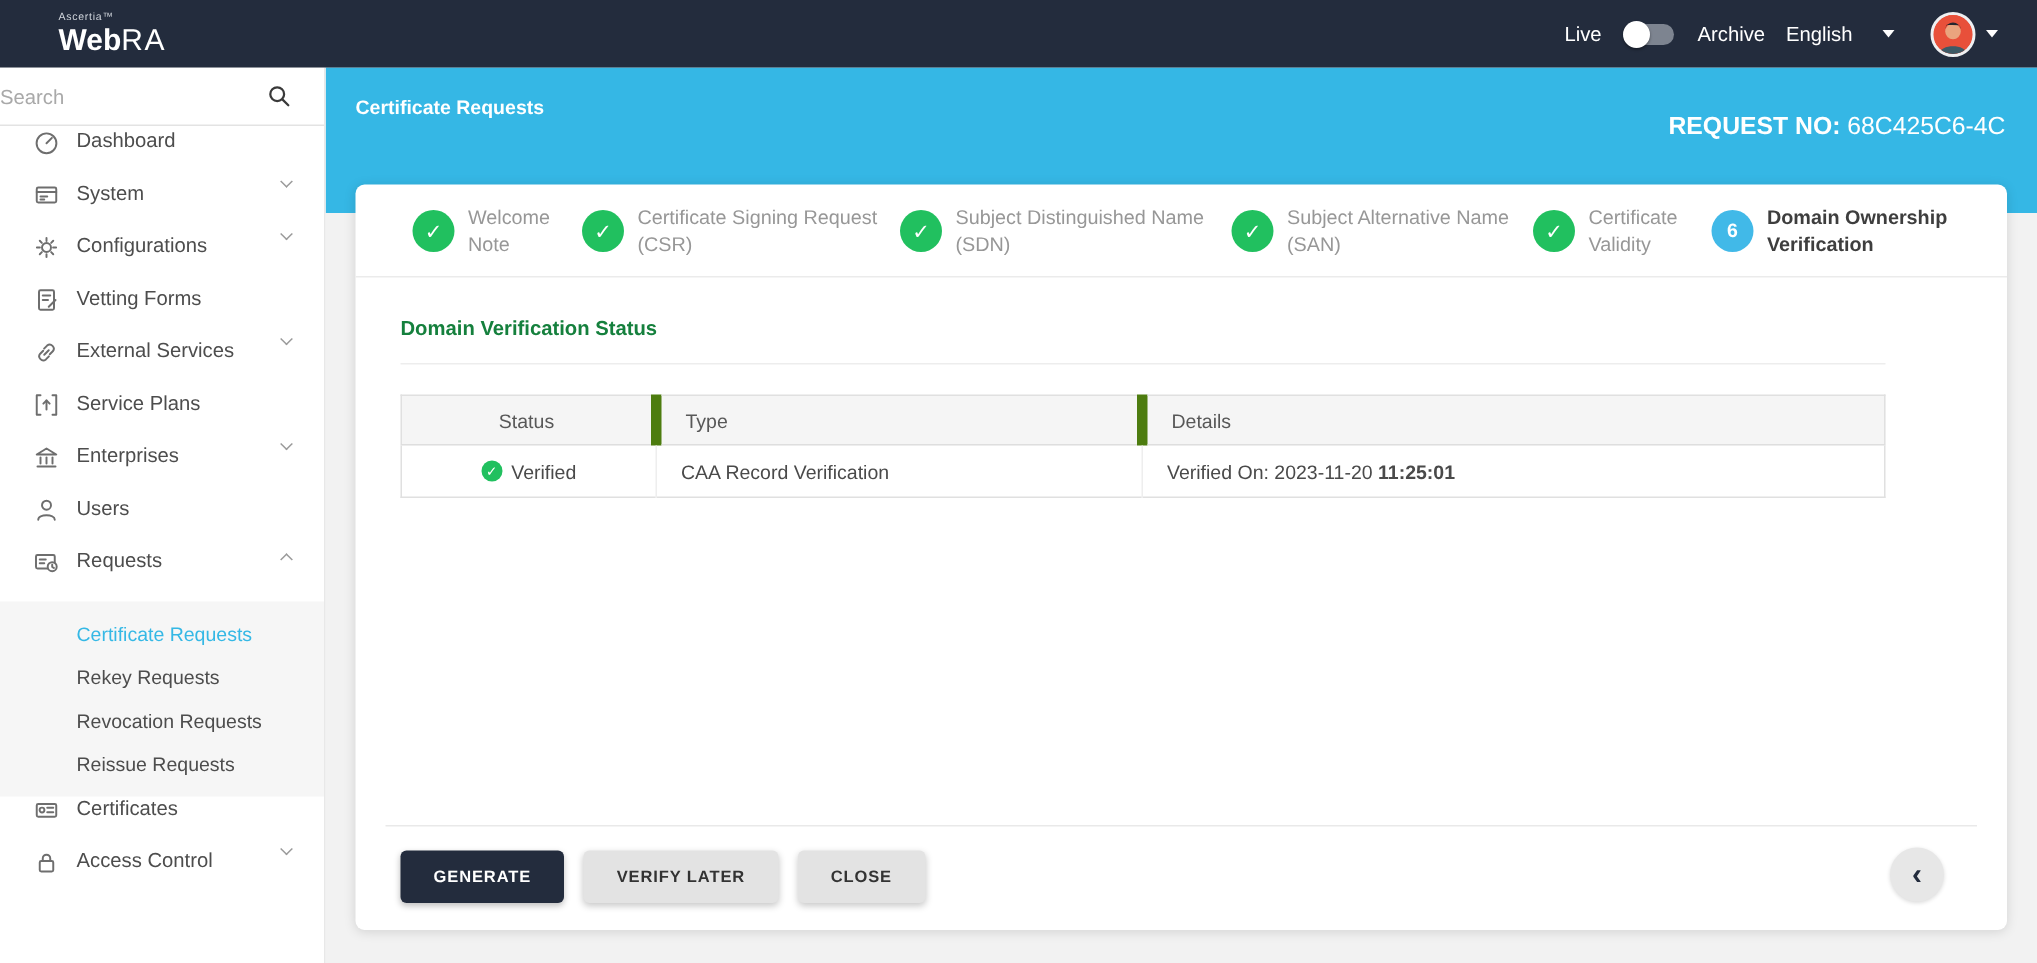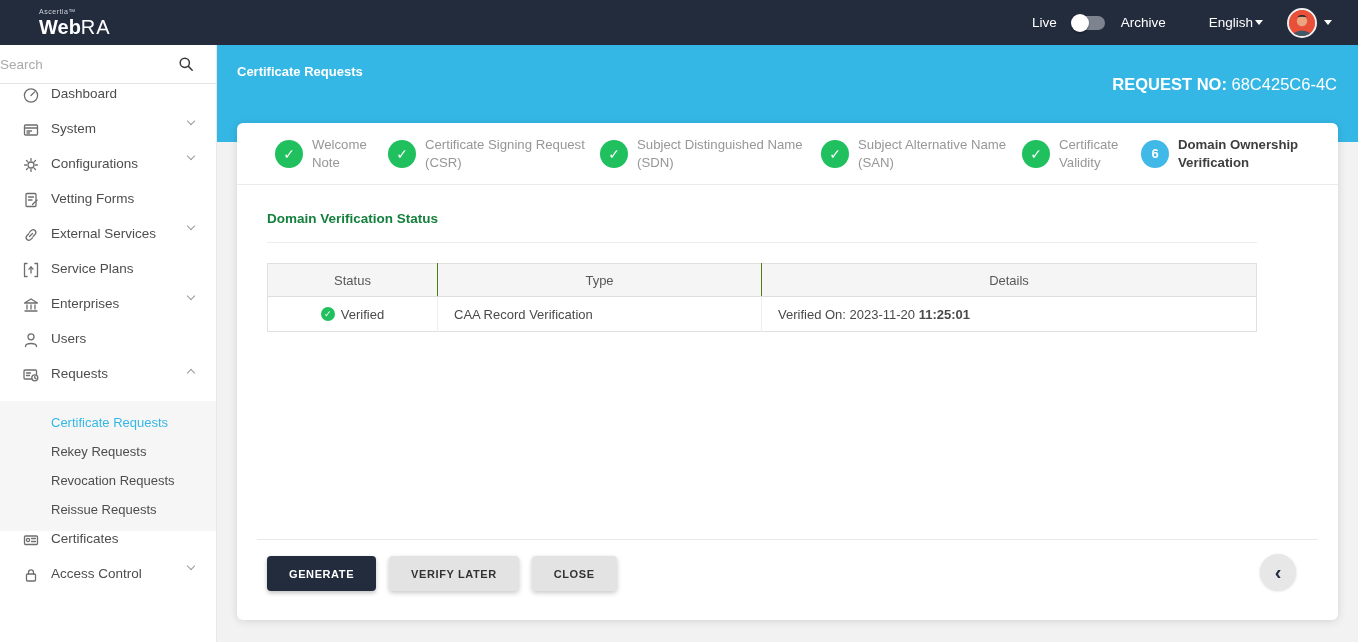--- a/index.html
+++ b/index.html
@@ -9,21 +9,21 @@
   
   .navbar { position:absolute; top:0; left:0; width:100%; height:45px; background:#232c3d; display:flex; align-items:center; justify-content:space-between; z-index:30; }
   .brand { padding-left:39px; color:#fff; line-height:1; }
   .brand .brand-top { display:block; font-size:7px; letter-spacing:.5px; color:#cfd4db; margin-bottom:2px; }
   .brand .brand-main { font-size:20px; }
   .brand .b-bold { font-weight:700; }
   .brand .b-light { font-weight:300; letter-spacing:1px; }
   .nav-right { display:flex; align-items:center; gap:14px; padding-right:26px; color:#fff; font-size:13.5px; }
   .toggle { position:relative; width:32px; height:14px; background:#7d8490; border-radius:8px; margin:0 2px; cursor:pointer; }
   .toggle .knob { position:absolute; left:-2px; top:-2px; width:18px; height:18px; border-radius:50%; background:#fff; box-shadow:0 1px 2px rgba(0,0,0,.4); }
-  .lang { display:flex; align-items:center; gap:2px; margin-left:29px; cursor:pointer; }
+  .lang { display:flex; align-items:center; gap:20px; margin-left:0; cursor:pointer; }
   .caret-down { width:0; height:0; border-left:4px solid transparent; border-right:4px solid transparent; border-top:5px solid #fff; }
   .avatar-wrap { display:flex; align-items:center; gap:7px; margin-left:10px; cursor:pointer; }
   .avatar { width:30px; height:30px; border-radius:50%; border:2px solid #eef0f2; overflow:hidden; background:#e8503a; }
 
   
   .sidebar { position:absolute; top:45px; left:0; width:217px; bottom:0; background:#fff; border-right:1px solid #e8e8e8; z-index:20; overflow:hidden; }
   .search-row { position:relative; height:39px; border-bottom:1px solid #e3e3e3; display:flex; align-items:center; }
   .search-row input { border:0; outline:none; width:160px; font-size:13.5px; color:#444; font-family:"Liberation Sans",sans-serif; }
   .search-row input::placeholder { color:#a9a9a9; }
   .search-row .s-icon { position:absolute; right:22px; top:11px; }
@@ -57,31 +57,31 @@
   .step-circle.active { background:#41b9e8; font-size:13px; font-weight:700; }
   .step-label { font-size:13.2px; line-height:1.3; color:#979797; }
   .step.current .step-label { color:#3e3e3e; font-weight:700; }
 
   .card-content { flex:1; padding:26px 30px 0; }
   .content-inner { width:990px; }
   .section-title { font-size:13.5px; font-weight:700; color:#15803d; }
   .rule { border:0; border-top:1px solid #ededed; margin-top:16px; }
 
   table.dv { width:100%; border-collapse:collapse; margin-top:20px; border:1px solid #e0e0e0; font-size:13px; color:#4a4a4a; }
-  table.dv th { background:#f5f5f5; font-weight:400; color:#585858; height:33px; text-align:center; padding:0 16px; border-bottom:1px solid #dedede; border-left:1px solid #4d7c0f; }
+  table.dv th { background:#f5f5f5; font-weight:400; color:#585858; height:33px; text-align:left; padding:0 16px; border-bottom:1px solid #dedede; border-left:7px solid #4d7c0f; }
   table.dv th:first-child { border-left:0; text-align:center; }
   table.dv td { height:35px; padding:0 16px; border-left:1px solid #eee; background:#fff; }
   table.dv td:first-child { border-left:0; }
   .col-status { width:170px; }
   .col-type { width:324px; }
   .status-cell { display:flex; align-items:center; justify-content:center; gap:6px; }
   .ok-dot { width:14px; height:14px; border-radius:50%; background:#21c05f; color:#fff; font-size:9px; display:flex; align-items:center; justify-content:center; }
   .t-time { font-weight:600; }
 
-  .card-footer { margin:11px 20px; border-top:1px solid #e9e9e9; padding:16px 10px 0; display:flex; gap:13px; position:relative; }
+  .card-footer { margin:0 20px; border-top:1px solid #e9e9e9; padding:16px 10px 0; display:flex; gap:13px; position:relative; }
   .btn { height:35px; border:0; border-radius:4px; font-family:"Liberation Sans",sans-serif; font-size:11px; font-weight:700; letter-spacing:.6px; cursor:pointer; padding:0 22px; }
   .btn.primary { background:#232c3d; color:#fff; box-shadow:0 2px 4px rgba(0,0,0,.25); }
   .btn.secondary { background:#e3e3e3; color:#333; box-shadow:0 2px 5px rgba(0,0,0,.22); }
   .back-fab { position:absolute; right:22px; top:14px; width:36px; height:36px; border-radius:50%; border:0; background:#e7e7e7; color:#232c3d; font-size:20px; font-weight:700; cursor:pointer; line-height:34px; box-shadow:0 1px 3px rgba(0,0,0,.15); }
 </style>
 </head>
 <body>
 
 <div class="app">
 

